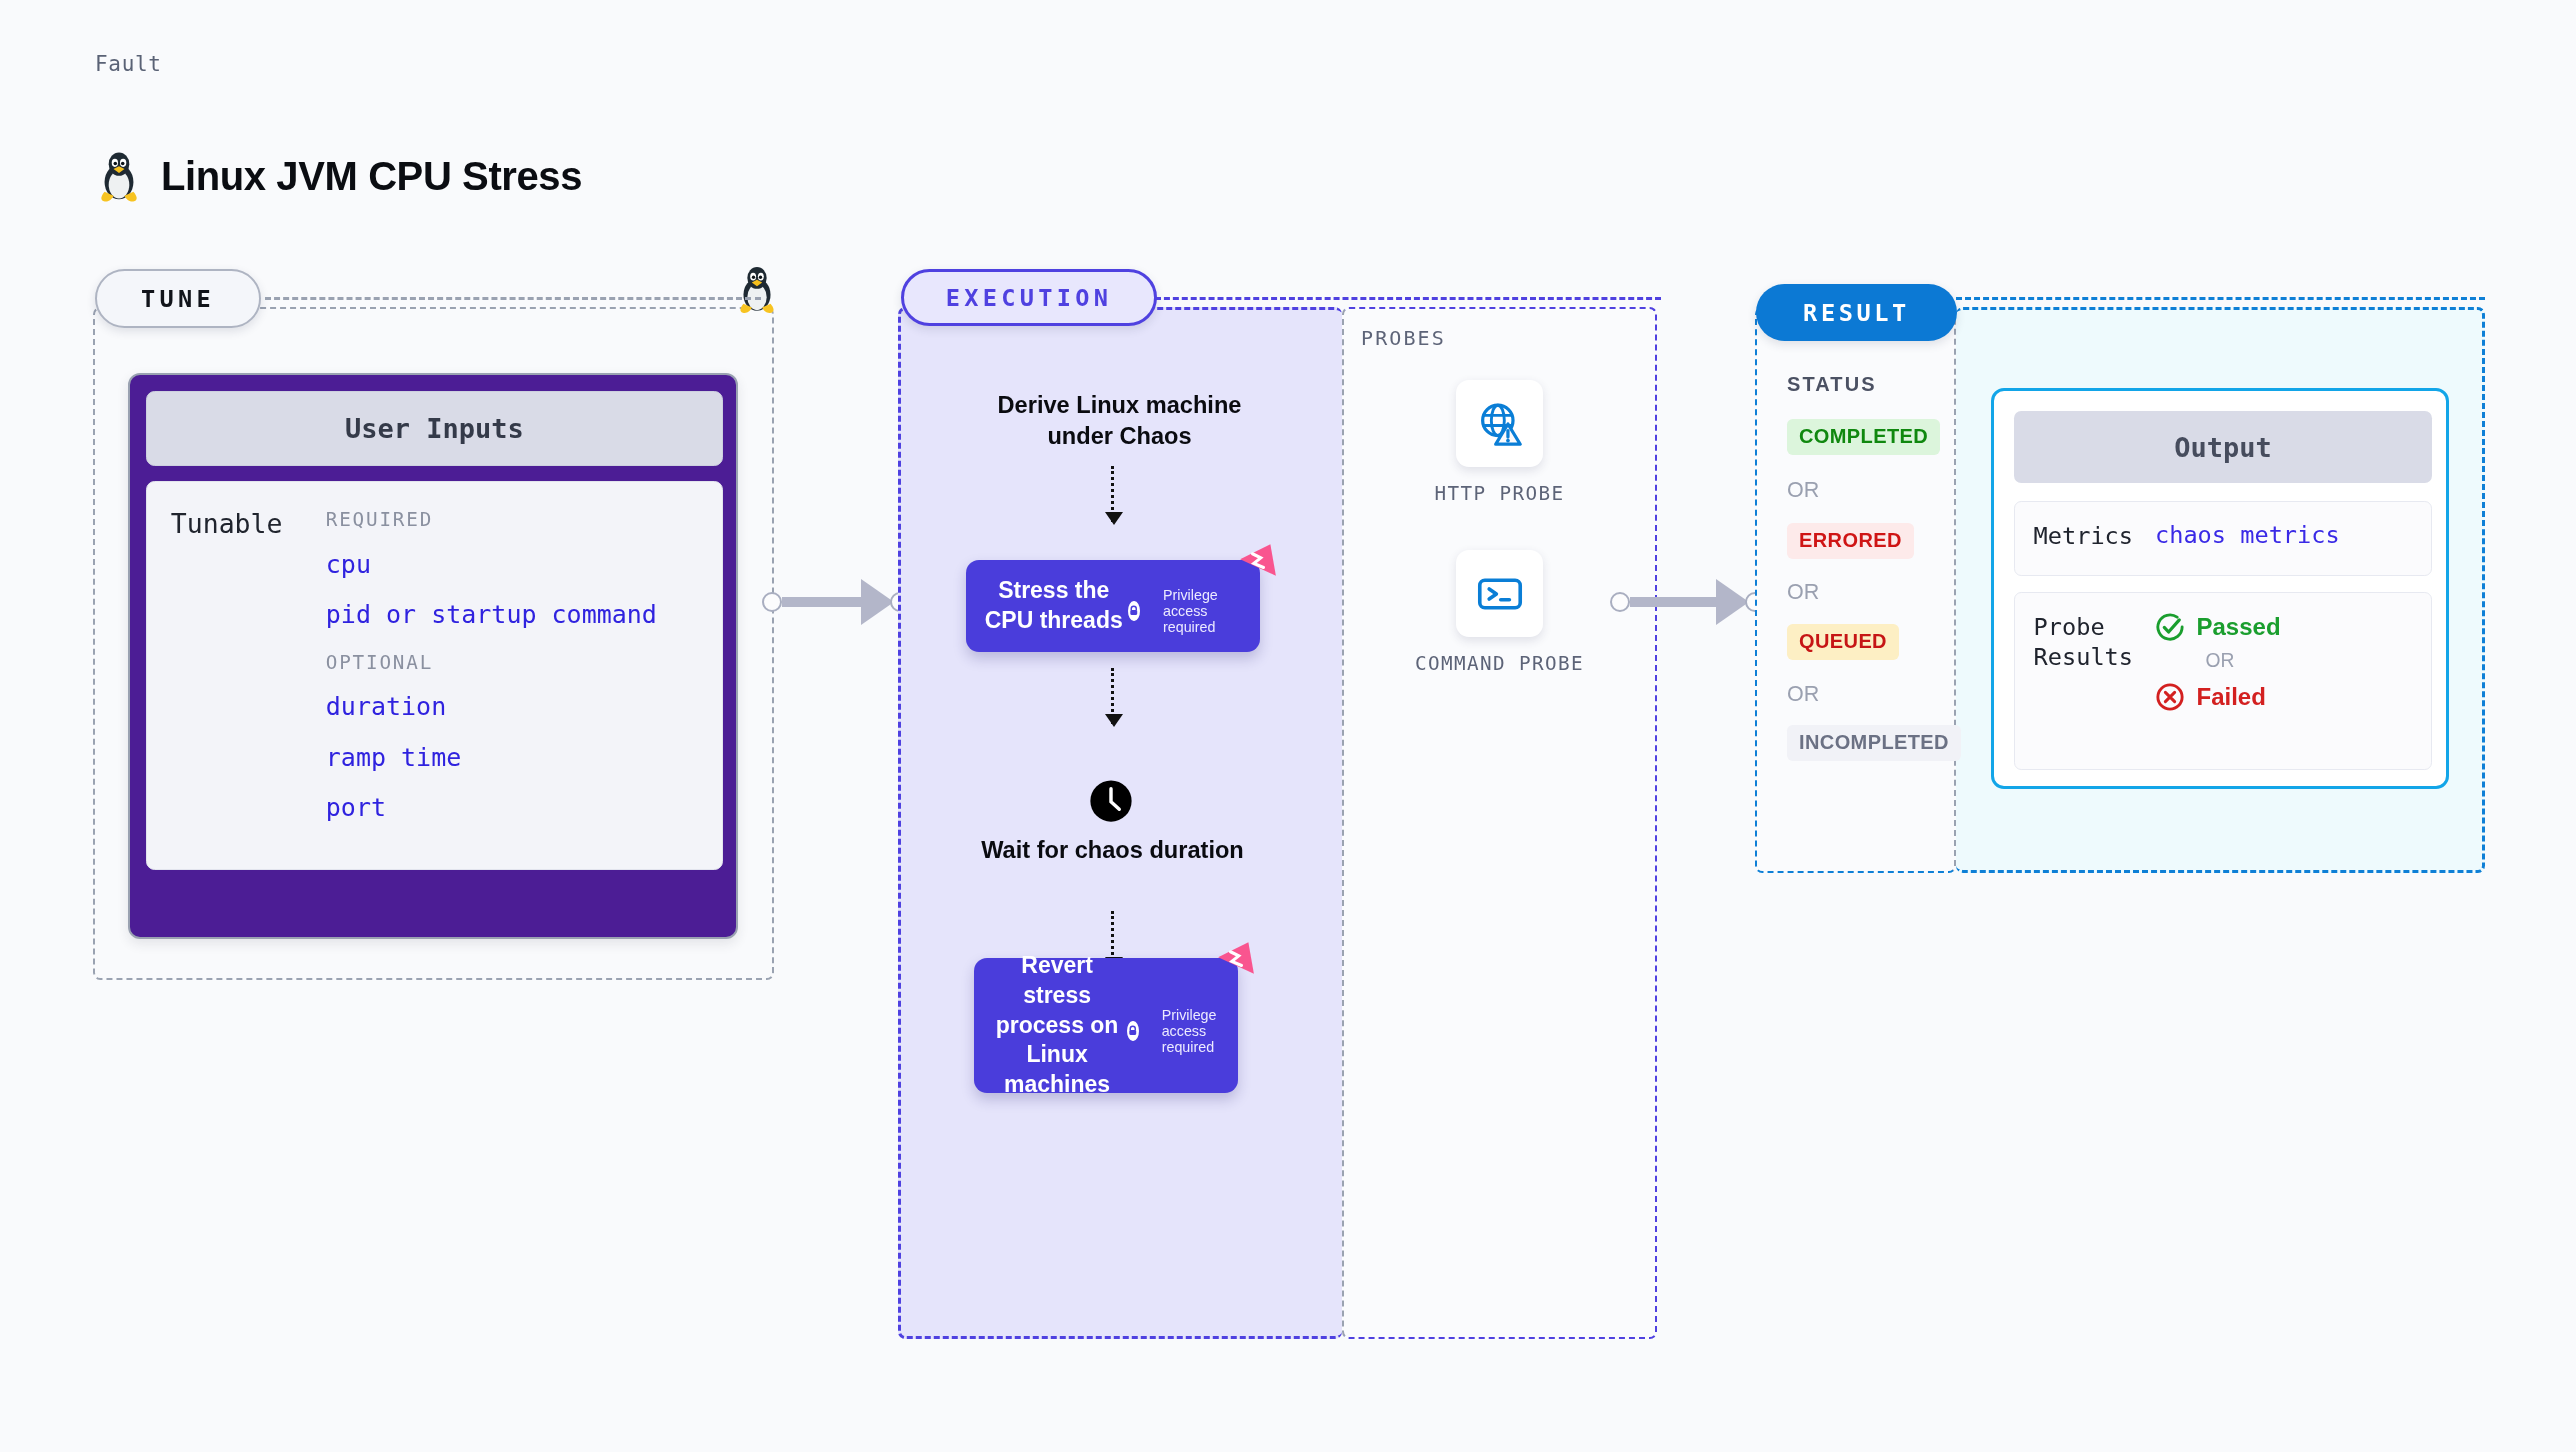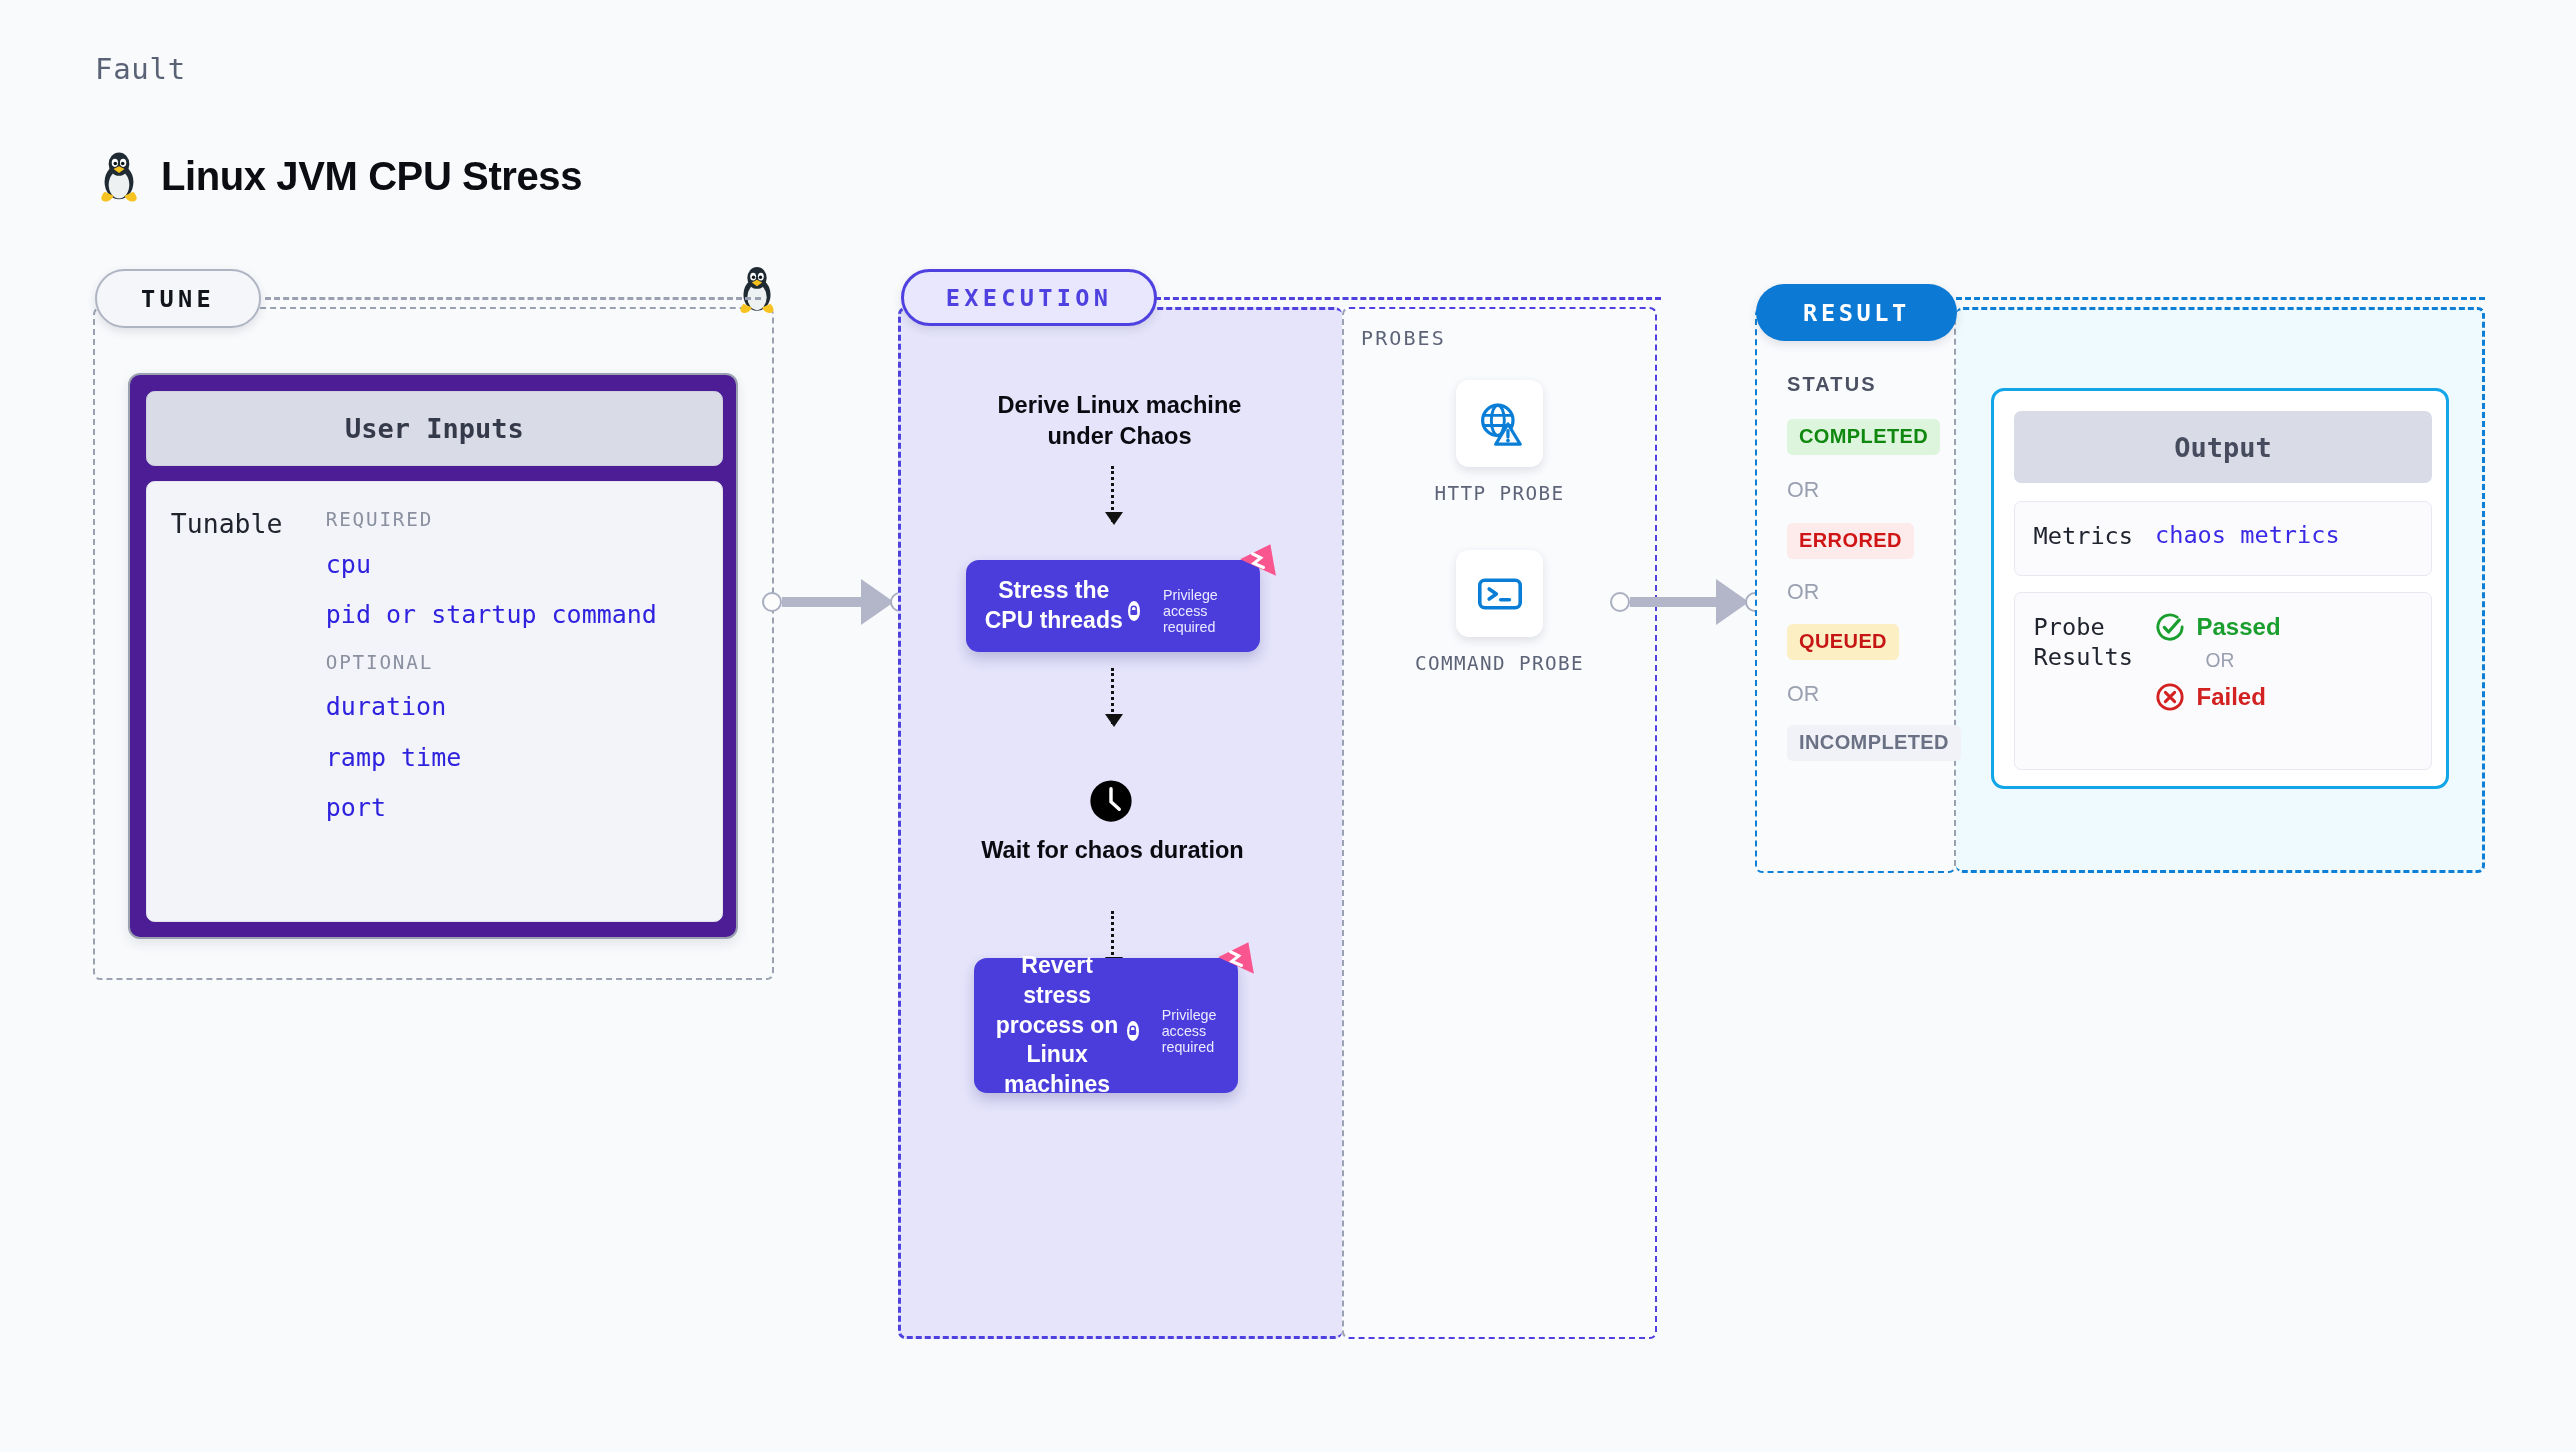--- a/index.html
+++ b/index.html
@@ -8,21 +8,21 @@
     background: #f9fafc;
     font-family: "Liberation Sans", sans-serif;
     overflow: hidden;
   }
   .stage { position: relative; width: 2576px; height: 1452px; }
 
   
   .hdr-kicker {
     position: absolute; left: 95px; top: 52px;
     font-family: "DejaVu Sans Mono", monospace;
-    font-size: 29px; color: #5a6275; letter-spacing: 0.7px;
+    font-size: 21px; color: #5a6275; letter-spacing: 0.7px;
   }
   .hdr-row { position: absolute; left: 97px; top: 111px; display: flex; align-items: center; gap: 20px; margin-top: 39px; }
   .hdr-title {
     font-size: 40px; font-weight: 700; color: #0b0d12;
     letter-spacing: -0.4px; font-family: "Liberation Sans", sans-serif;
   }
   .tux { width: 44px; height: 53px; display: block; }
 
   
   .region { position: absolute; border-radius: 7.2px; }
@@ -44,21 +44,21 @@
     background: #4c1d95; border: 2.9px solid #9aa2b1; border-radius: 12px;
     box-shadow: 0 4.3px 11.5px rgba(35,40,60,.10);
   }
   .inputs-head {
     position: absolute; left: 15.8px; top: 15.8px; width: 577px; height: 75px;
     background: #d9dbe7; border: 1.4px solid #cdd0df; border-radius: 8.6px;
     display: flex; align-items: center; justify-content: center;
     font-family: "DejaVu Sans Mono", monospace; font-size: 27px; font-weight: 700; color: #343a49;
   }
   .inputs-body {
-    position: absolute; left: 15.8px; top: 106px; width: 577px; height: 441px;
+    position: absolute; left: 15.8px; top: 106px; width: 577px; height: 389px;
     background: #f3f4f9; border: 1.4px solid #e2e4ee; border-radius: 8.6px;
     display: flex; padding: 26px 0 0 0;
   }
   .tunable-label {
     width: 179px; padding-left: 24px; flex: none;
     font-family: "DejaVu Sans Mono", monospace; font-size: 26.5px; color: #20242e;
   }
   .tunable-list { flex: 1; display: flex; flex-direction: column; gap: 0; }
   .grp-label {
     font-family: "DejaVu Sans Mono", monospace; font-size: 19.3px; color: #8a90a0;

